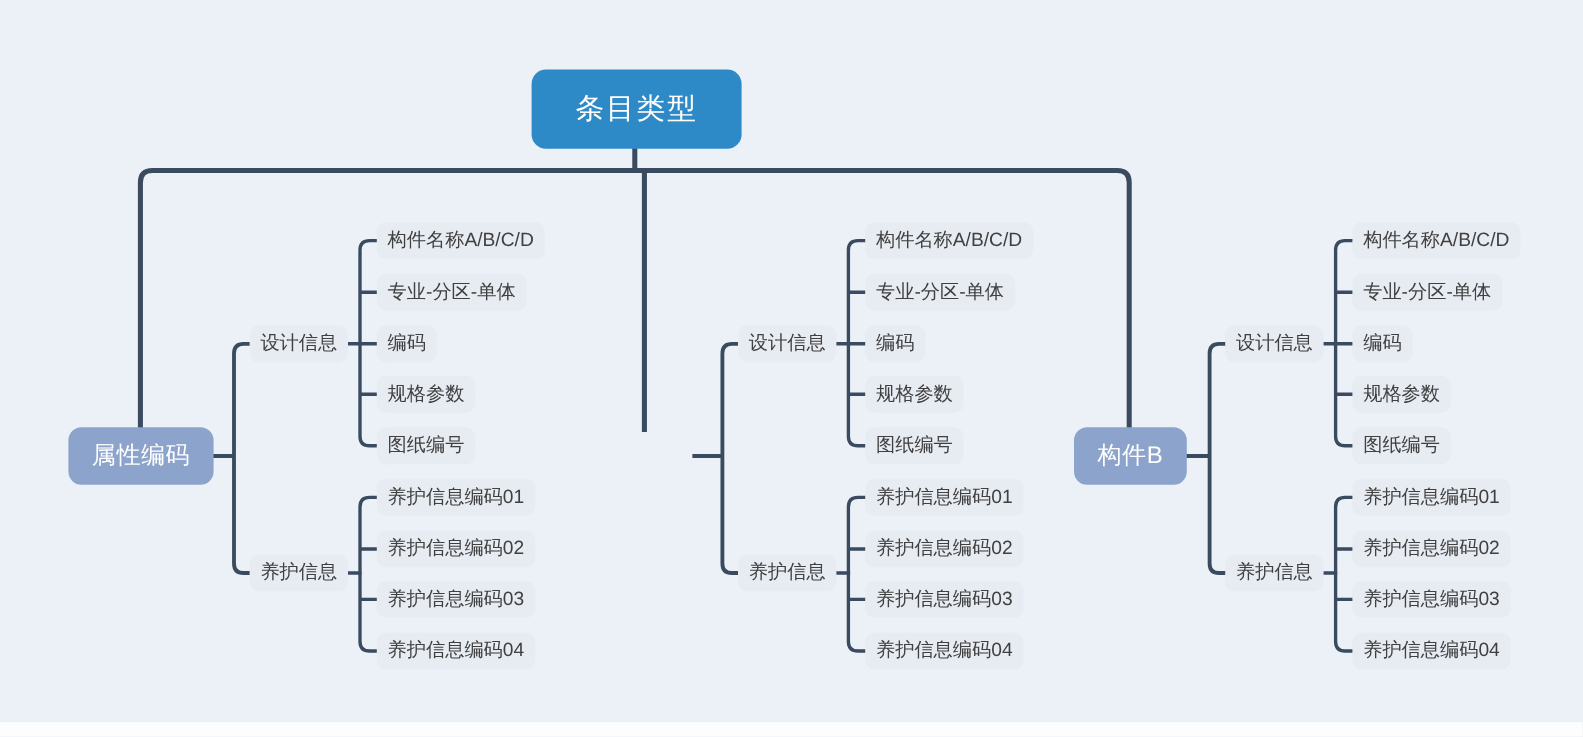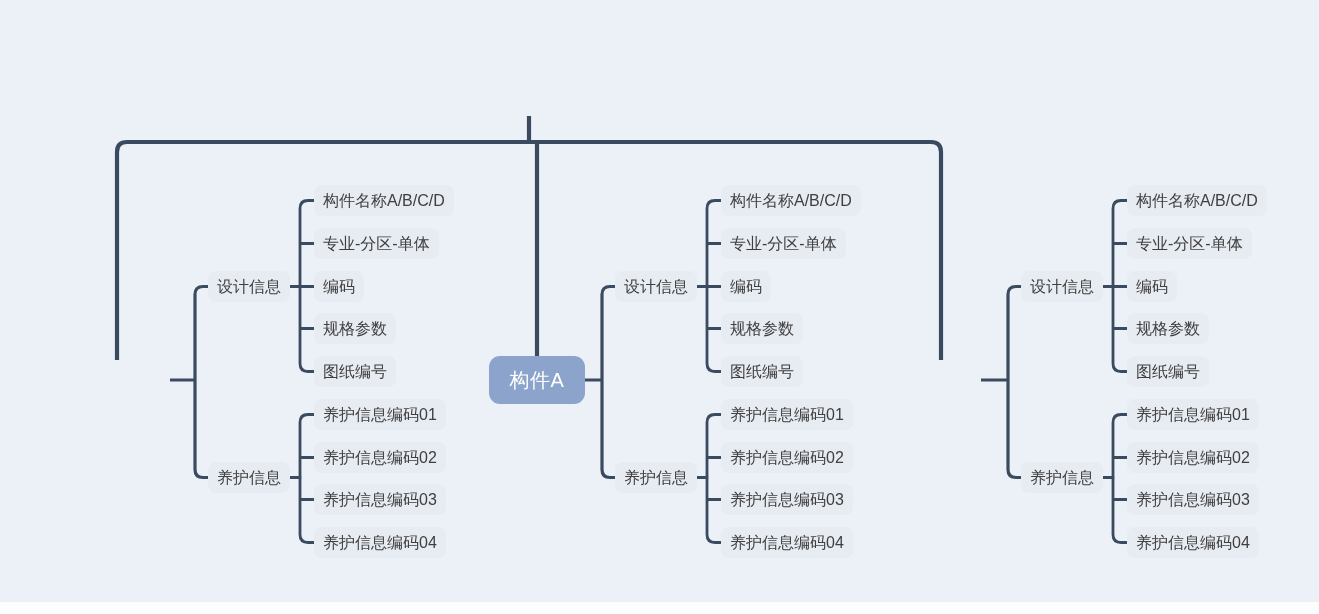--- a/index.html
+++ b/index.html
@@ -49,22 +49,24 @@
              M707 243.5 H729 M655 286.5 H729 M707 328.5 H729
              M729 414.5 H715 Q707 414.5 707 422.5 V534.5 Q707 542.5 715 542.5 H729
              M707 457.5 H729 M707 499.5 H729 M655 477.5 H708.5" stroke="#3A4A5F" stroke-width="2.8"></path>
 
     <path d="M1135 200.5 H1121 Q1113 200.5 1113 208.5 V363.5 Q1113 371.5 1121 371.5 H1135
              M1113 243.5 H1135 M1061 286.5 H1135 M1113 328.5 H1135
              M1135 414.5 H1121 Q1113 414.5 1113 422.5 V534.5 Q1113 542.5 1121 542.5 H1135
              M1113 457.5 H1135 M1113 499.5 H1135 M1061 477.5 H1114.5" stroke="#3A4A5F" stroke-width="2.8"></path>
   </svg>
 
+  <div class="node root" style="left:443px;top:58px;width:175px;">条目类型</div>
 
-  <div class="node branch" style="left:489px;top:356px;width:96px;">构件A</div>
+  <div class="node branch" style="left:57px;top:356px;width:121px;">属性编码</div>
+  <div class="node branch" style="left:895px;top:356px;width:94px;">构件B</div>
 
   <div class="node mid" style="left:208px;top:271px;">设计信息</div>
   <div class="node mid" style="left:208px;top:462px;">养护信息</div>
 
   <div class="node leaf" style="left:314px;top:185px;">构件名称A/B/C/D</div>
   <div class="node leaf" style="left:314px;top:228px;">专业-分区-单体</div>
   <div class="node leaf" style="left:314px;top:271px;">编码</div>
   <div class="node leaf" style="left:314px;top:313px;">规格参数</div>
   <div class="node leaf" style="left:314px;top:356px;">图纸编号</div>
   <div class="node leaf" style="left:314px;top:399px;">养护信息编码01</div>

